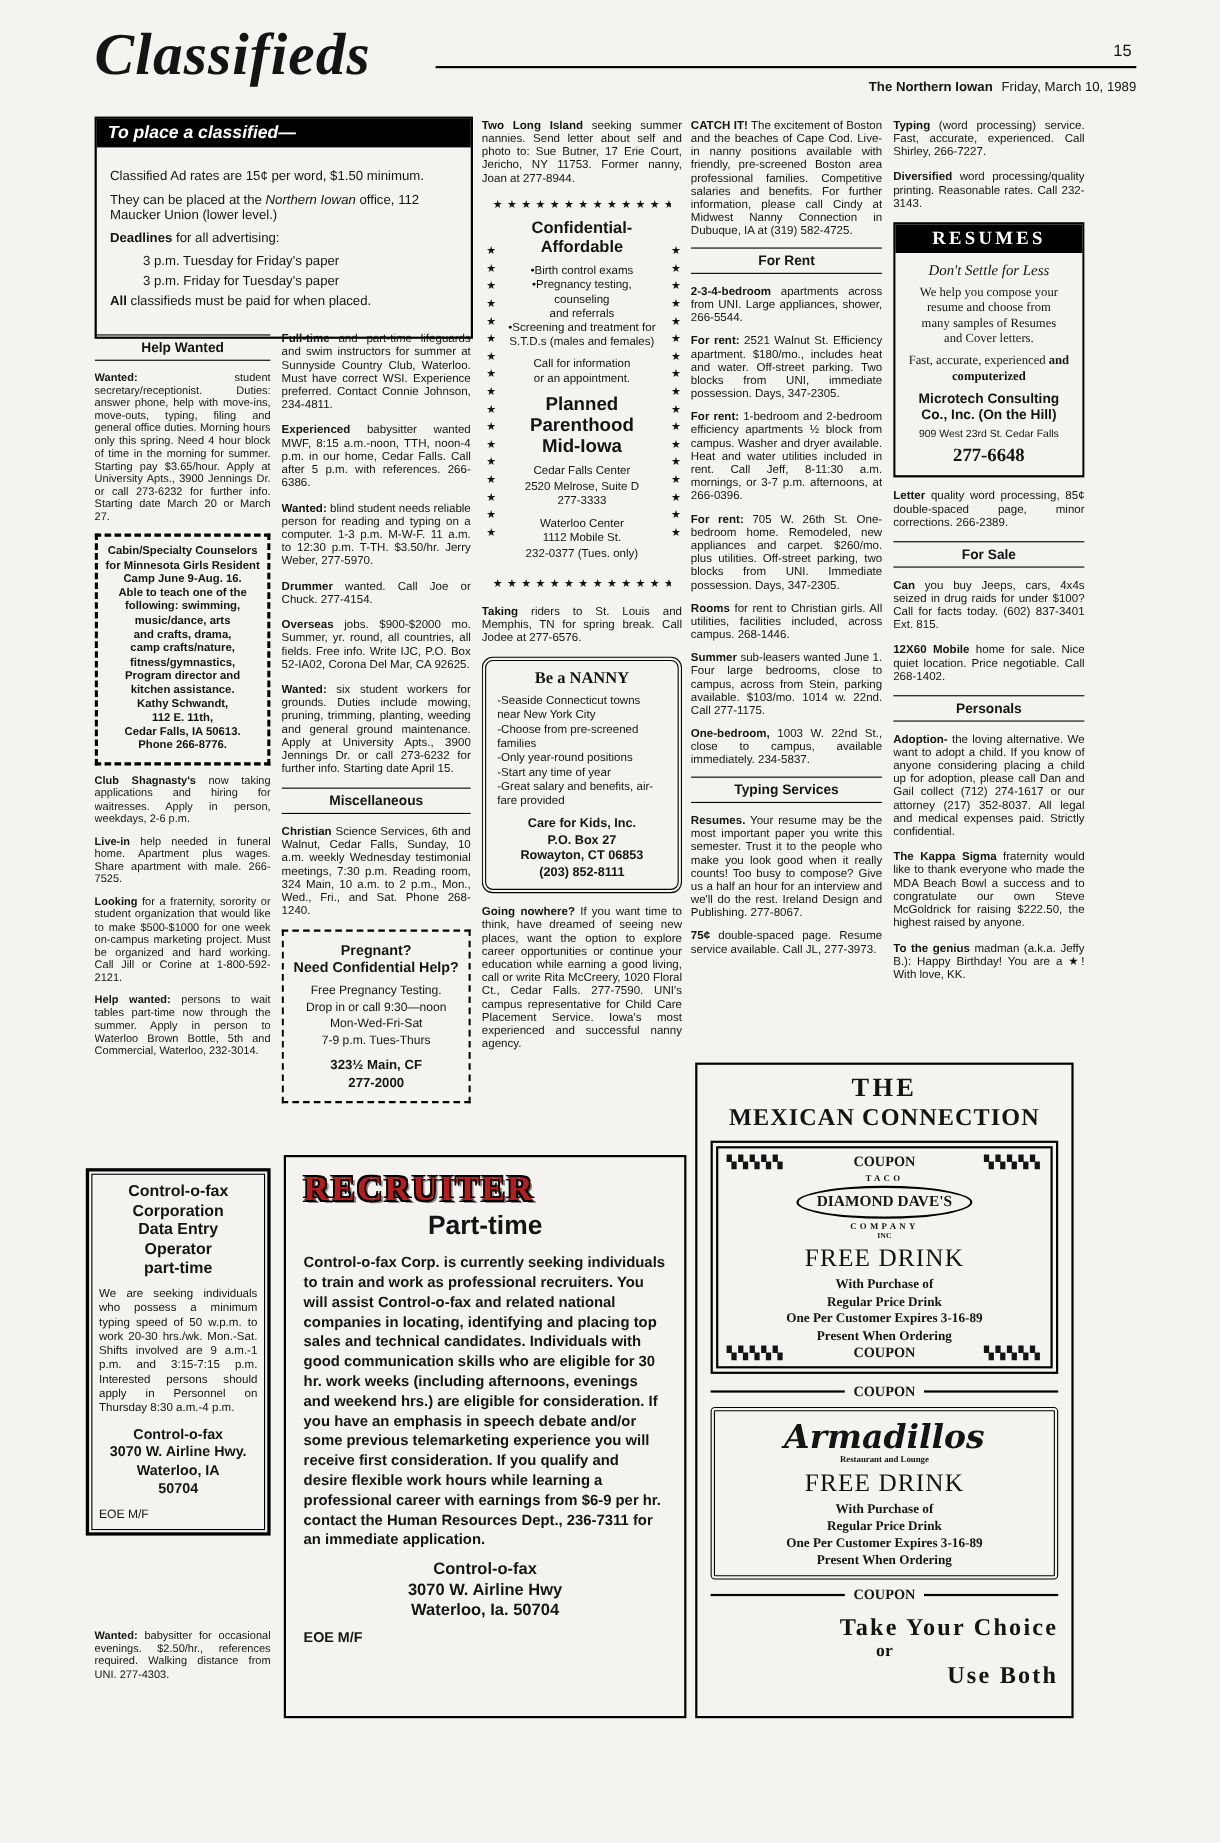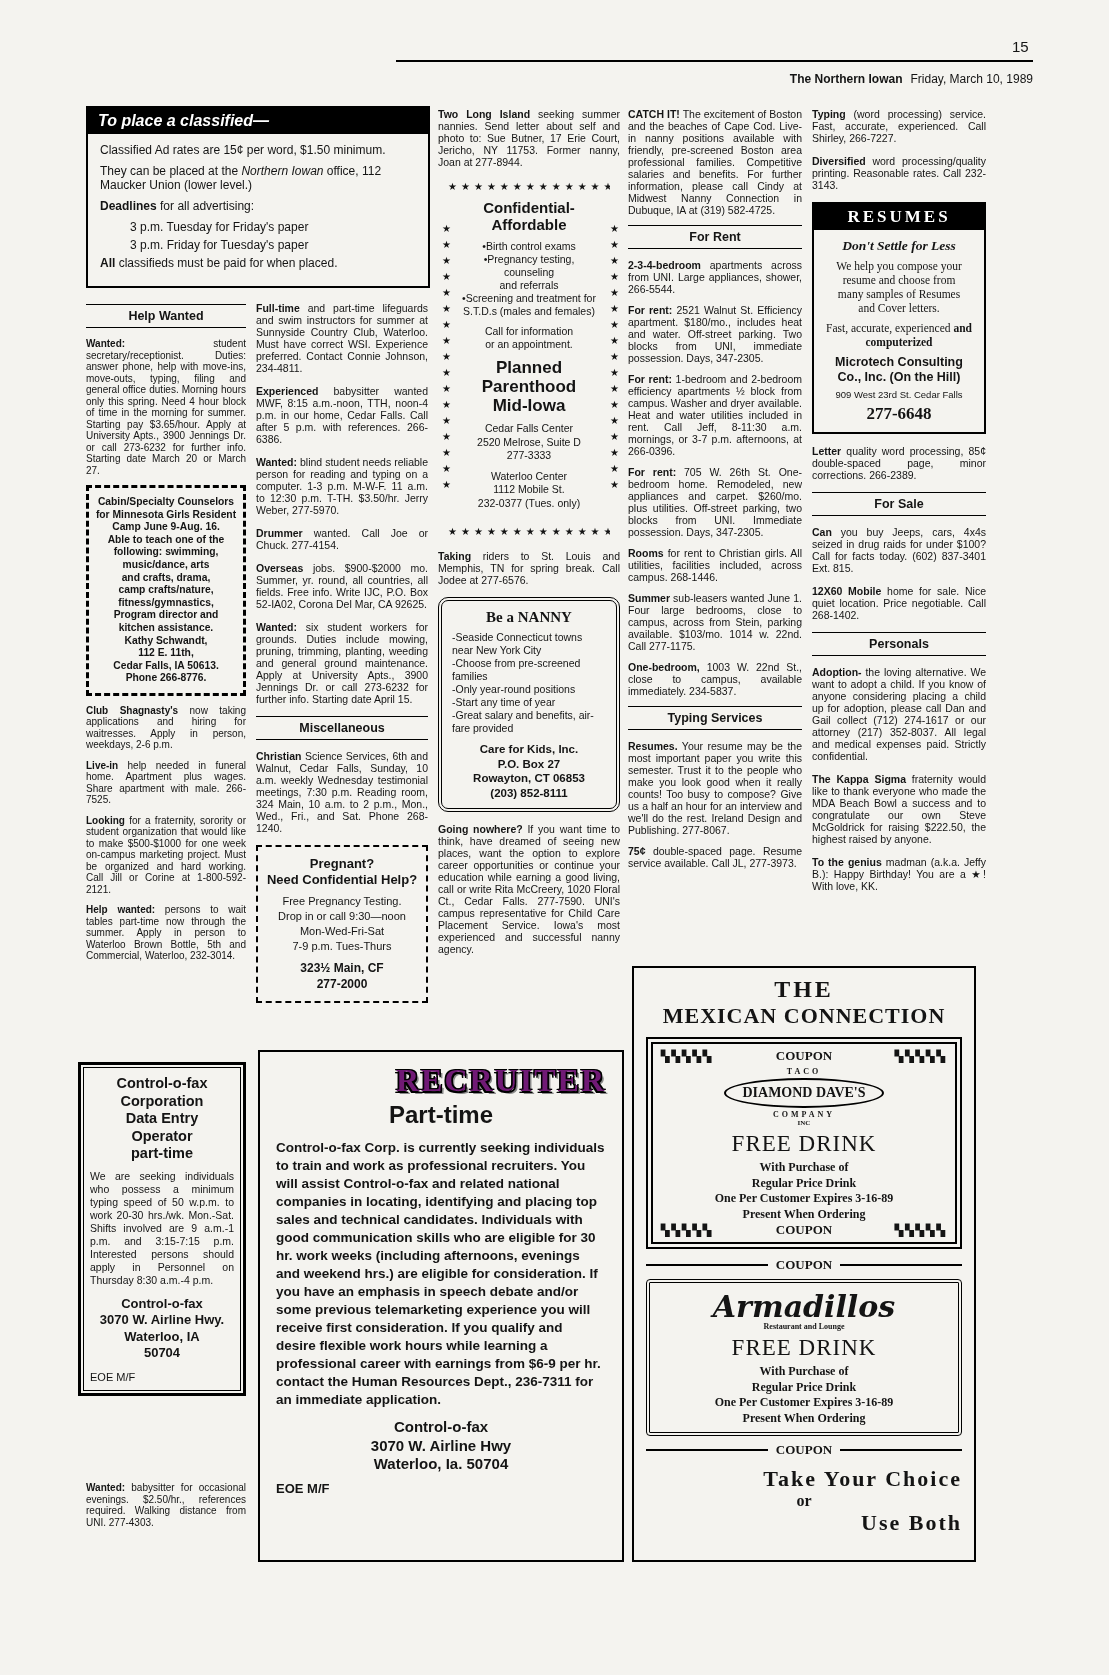--- a/index.html
+++ b/index.html
@@ -26,21 +26,21 @@
   #col1 .ad{font-size:10px;line-height:11.5px;margin-bottom:9px}
   #col4 .ad{margin-bottom:9px}
   .ld{font-weight:bold}
   .sec{border-top:1px solid #000;border-bottom:1px solid #000;text-align:center;font-size:12.5px;font-weight:bold;padding:4px 0;margin:2px 0 10px}
   .pre-c{white-space:pre-line;text-align:center}
   .pre-l{white-space:pre-line}
 
   
   .place-box{left:86px;top:106px;width:344px;border:2px solid #000;background:#f4f3ef}
   .place-bar{background:#000;color:#fff;font-style:italic;font-weight:bold;font-size:16px;padding:4px 10px}
-  .place-body{padding:9px 12px;font-size:12px;line-height:14px}
+  .place-body{padding:19px 12px;font-size:12px;line-height:14px}
   .place-body p{margin-bottom:7px}
   .dl-line{margin-left:30px;margin-bottom:4px !important}
 
   
   .cabin-box{border:3px dashed #000;padding:8px 4px;margin-bottom:9px;font-weight:bold;font-size:10.3px;line-height:12.6px}
 
   
   .pp-box{position:relative;margin-bottom:11px;padding:20px 20px 22px;text-align:center}
   .stars{position:absolute;left:10px;right:10px;text-align:center;font-size:10px;letter-spacing:4px;white-space:nowrap;overflow:hidden}
   .stars-top{top:2px}.stars-bottom{bottom:2px}
@@ -61,39 +61,39 @@
   
   .pg-box{border:2px dashed #000;padding:9px 8px;margin-bottom:10px;text-align:center}
   .pg-title{font-weight:bold;font-size:13px;line-height:16px;margin-bottom:6px}
   .pg-body{font-size:11px;line-height:15px;margin-bottom:6px}
   .pg-footer{font-weight:bold;font-size:12px;line-height:16px}
 
   
   .res-box{border:2px solid #000;margin-bottom:11px}
   .res-bar{background:#000;color:#fff;text-align:center;font-family:"Liberation Serif",serif;font-weight:bold;font-size:17px;letter-spacing:3px;padding:3px 0}
   .res-body{padding:8px 6px;text-align:center;font-family:"Liberation Serif",serif}
-  .res-tag{font-style:italic;font-weight:bold;font-size:13.5px;margin-bottom:5px}
+  .res-tag{font-style:italic;font-weight:normal;font-size:13.5px;margin-bottom:5px}
   .res-text{font-size:11.5px;line-height:14px;margin-bottom:6px}
   .res-co{font-family:"Liberation Sans",sans-serif;font-weight:bold;font-size:12.5px;line-height:15px;margin-bottom:4px}
   .res-addr{font-family:"Liberation Sans",sans-serif;font-size:9.5px;margin-bottom:4px}
   .res-phone{font-weight:bold;font-size:17px}
 
   
   .ctl-box{left:78px;top:1062px;width:168px;border:3px solid #000;padding:2px;background:#f4f3ef}
   .ctl-inner{border:1px solid #000;padding:7px 6px;text-align:center}
   .ctl-title{font-weight:bold;font-size:14.5px;line-height:17.5px;margin-bottom:7px}
   .ctl-body{font-size:10.5px;line-height:13px;text-align:justify;margin-bottom:9px}
   .ctl-footer{font-weight:bold;font-size:13px;line-height:16.5px;margin-bottom:9px}
   .ctl-eoe{text-align:left;font-size:11px}
   .c1-last{left:86px;top:1482px;width:160px}
   .c1-last .ad{font-size:10px;line-height:11.5px}
 
   
   .rec-box{left:258px;top:1050px;width:366px;height:512px;border:2px solid #000;padding:10px 16px;background:#f4f3ef;overflow:hidden}
-  .rec-title{text-align:right;font-family:"Liberation Serif",serif;font-weight:bold;font-size:32px;letter-spacing:2px;color:#701a75;
+  .rec-title{text-align:left;font-family:"Liberation Serif",serif;font-weight:bold;font-size:32px;letter-spacing:2px;color:#b91c1c;
     text-shadow:-1.5px -1.5px 0 #000,1.5px -1.5px 0 #000,-1.5px 1.5px 0 #000,1.5px 1.5px 0 #000,3px 3px 0 #8a8a8a}
   .rec-sub{text-align:center;font-weight:bold;font-size:24px;margin:2px 0 10px}
   .rec-body{font-weight:bold;font-size:13.5px;line-height:18px}
   .rec-footer{text-align:center;font-weight:bold;font-size:15px;line-height:18.5px;margin-top:9px}
   .rec-eoe{font-weight:bold;font-size:13px;margin-top:7px}
 
   
   .mex-box{left:632px;top:966px;width:344px;height:596px;border:2px solid #000;padding:8px 12px;background:#f4f3ef;font-family:"Liberation Serif",serif;overflow:hidden}
   .mex-t1{text-align:center;font-weight:bold;font-size:24px;letter-spacing:3px}
   .mex-t2{text-align:center;font-weight:bold;font-size:22px;letter-spacing:1px;margin-bottom:8px}
@@ -114,20 +114,21 @@
   .arm-sub{font-size:8px;font-weight:bold;margin-top:-2px}
   .mex-f1,.mex-f3{text-align:right;font-weight:bold;font-size:22px;letter-spacing:2px}
   .mex-f1{margin-top:8px}
   .mex-f2{text-align:center;font-weight:bold;font-size:16px}
 </style>
 </head>
 <body>
 
 <div class="page">
 
+  <div class="mast-title">Classifieds</div>
   <div class="mast-rule"></div>
   <div class="mast-pageno">15</div>
   <div class="mast-attrib">
     <b>The Northern Iowan</b><span>Friday, March 10, 1989</span>
   </div>
 
   <section class="abs place-box">
     <div class="place-bar">To place a classified—</div>
     <div class="place-body">
       <p>Classified Ad rates are 15¢ per word, $1.50 minimum.</p>

